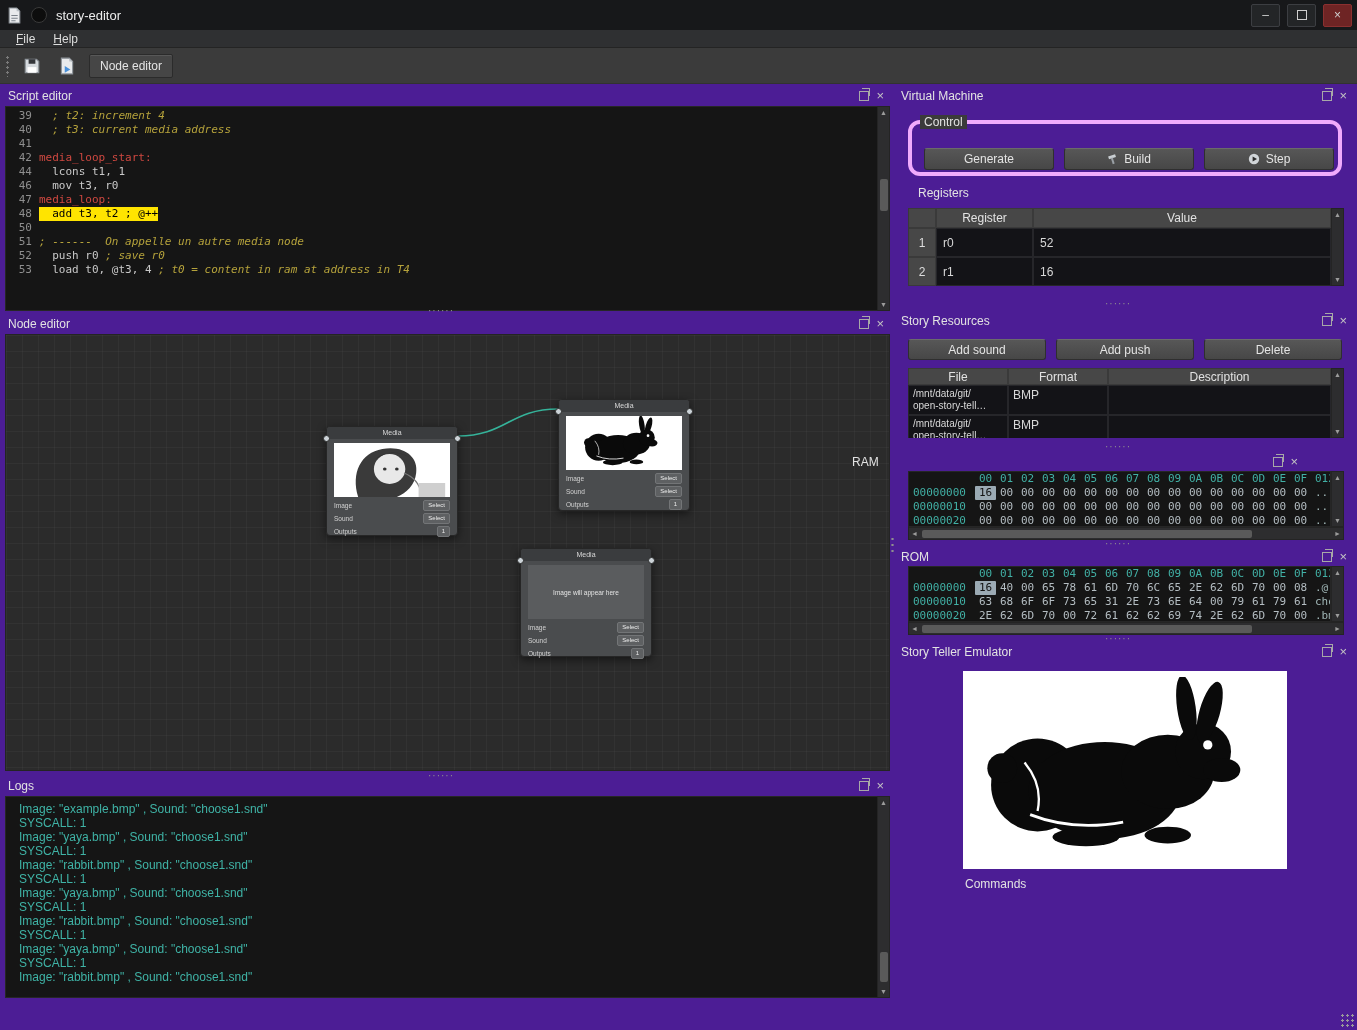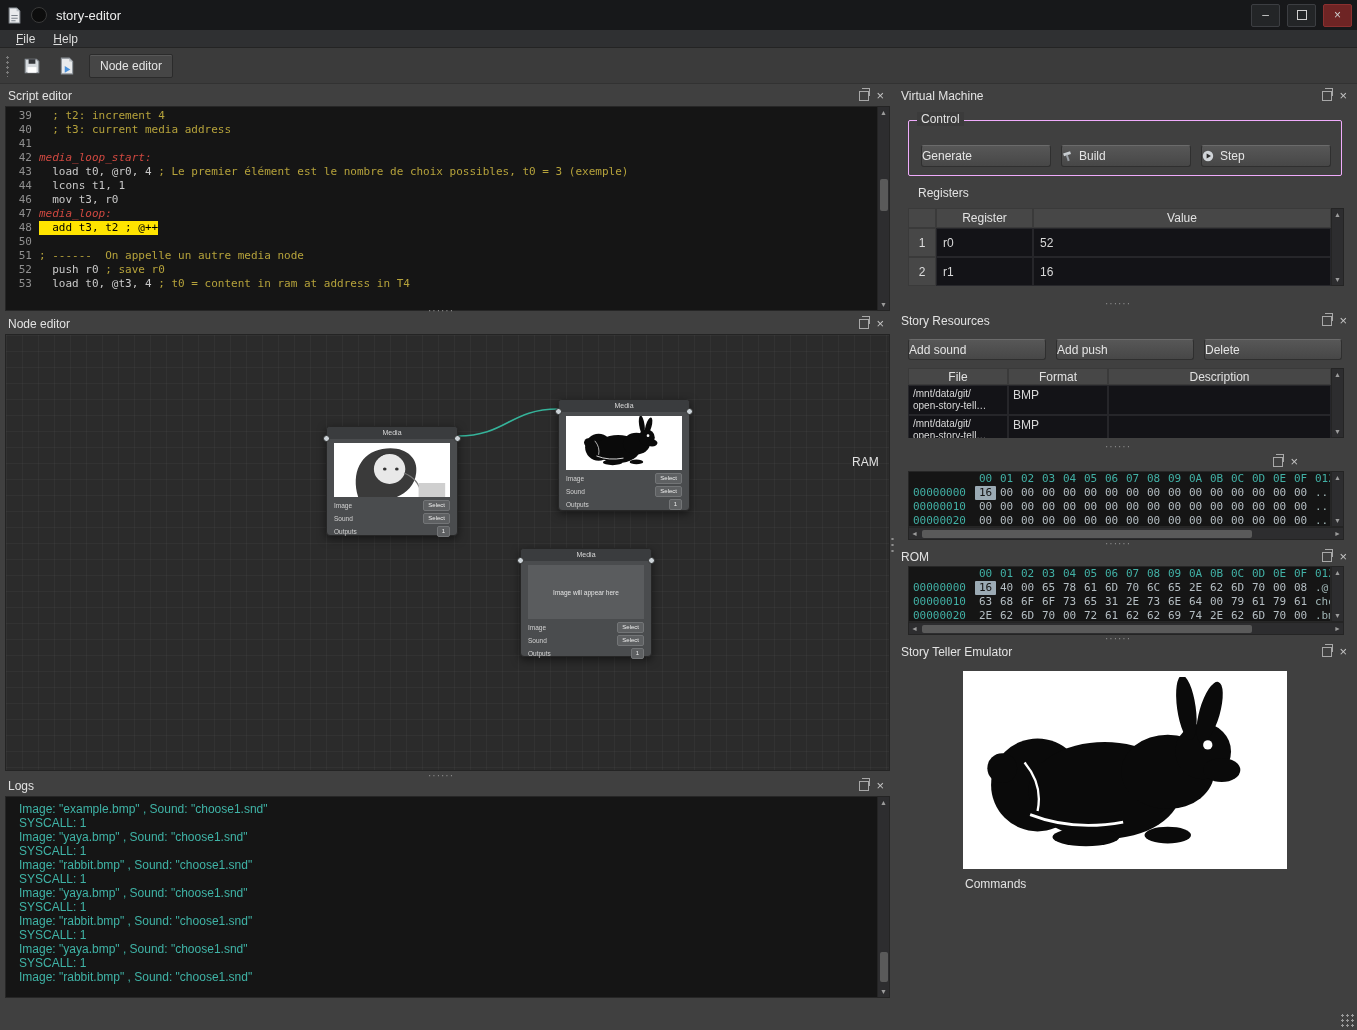--- a/index.html
+++ b/index.html
@@ -1,16 +1,16 @@
 <!DOCTYPE html>
 <html><head>
 <meta charset="utf-8">
 <style>
   html,body{margin:0;padding:0;background:#2a2a2a}
-  .win{position:relative;width:1357px;height:1030px;background:#404040;color:#ddd;
+  .win{position:relative;width:1357px;height:1030px;background:#4c1d95;color:#ddd;
        font-family:"Liberation Sans",sans-serif;font-size:12px;overflow:hidden}
 
   
   .titlebar{position:absolute;left:0;top:0;right:0;height:30px;background:#17181a;
             display:flex;align-items:center;gap:7px;padding:0 5px;box-sizing:border-box}
   .tb-ic{width:19px;height:19px;display:flex;align-items:center;justify-content:center}
   .tb-circle{width:16px;height:16px;border-radius:50%;background:#0d0d0d;border:1px solid #3a3a3a;box-sizing:border-box}
   .tb-title{font-size:13px;color:#ececec;margin-left:2px}
   .tb-spacer{flex:1}
   .tb-btn{width:27px;height:21px;border:1px solid #3c3e42;background:#232527;color:#cfcfcf;
@@ -51,22 +51,22 @@
   .sb-thumb{position:absolute;left:2px;width:8px;background:#5a5a5a;border-radius:2px}
   .hthumb{position:absolute;top:2px;height:8px;background:#5a5a5a;border-radius:2px}
 
   
   .code-area{position:absolute;left:5px;top:106px;width:885px;height:205px;background:#151515;border:1px solid #262626;
              box-sizing:border-box;overflow:hidden;font-family:"DejaVu Sans Mono","Liberation Mono",monospace;
              font-size:11px;line-height:14px;padding-top:2px}
   .code-line{display:flex;white-space:pre}
   .ln{width:26px;text-align:right;padding-right:7px;color:#8f8f8f;flex:none}
   .lc{white-space:pre}
-  .c-comment{color:#b5a23b;}
-  .c-label{color:#cf4840;font-style:italic}
+  .c-comment{color:#b5a23b;font-style:italic}
+  .c-label{color:#cf4840;}
   .c-code{color:#c9c9c9}
   .hl{background:#ffe400}
   .hl .c-code,.hl .c-comment{color:#000;font-style:normal}
 
   
   #node-canvas{position:absolute;left:5px;top:334px;width:885px;height:437px;background:#2b2b2b;border:1px solid #242424;
                box-sizing:border-box;overflow:hidden;
                background-image:linear-gradient(rgba(255,255,255,.03) 1px,transparent 1px),
                                 linear-gradient(90deg,rgba(255,255,255,.03) 1px,transparent 1px);
                background-size:16px 16px}
@@ -82,24 +82,24 @@
   .node-btn{background:#5e6062;border:1px solid #737577;border-radius:2px;font-size:6px;padding:0 4px;line-height:9px;color:#ececec}
   .port{position:absolute;width:7px;height:7px;border-radius:50%;background:#ccd3d8;border:1px solid #2c2c2c;box-sizing:border-box}
   .port.in{left:-4px;top:8px}.port.out{right:-4px;top:8px}
 
   
   #log-lines{position:absolute;left:5px;top:796px;width:885px;height:202px;background:#151515;border:1px solid #262626;
              box-sizing:border-box;overflow:hidden;padding:5px 0 0 13px;color:#3fb3a6;line-height:14px}
   .log-line{white-space:pre}
 
   
-  .group{position:absolute;border:1px solid #f0abfc;border-radius:2px;box-sizing:border-box}
+  .group{position:absolute;border:4px solid #f0abfc;border-radius:12px;box-sizing:border-box}
   .group-label{position:absolute;top:-9px;left:8px;background:#3b3b3b;padding:0 4px;color:#e2e2e2}
   .btn{position:absolute;background:linear-gradient(#575757,#474747);border:1px solid #2f2f2f;border-top-color:#6b6b6b;
-       border-radius:3px;color:#e4e4e4;display:flex;align-items:center;gap:6px;box-sizing:border-box}
+       border-radius:3px;color:#e4e4e4;display:flex;align-items:center;justify-content:center;gap:6px;box-sizing:border-box}
   .label-txt{position:absolute;color:#e2e2e2}
 
   .grid-table{position:absolute;display:grid;background:#141418;overflow:hidden}
   #reg-grid{grid-template-columns:28px 97px 298px}
   #res-grid{grid-template-columns:100px 100px 223px}
   .th{background:#474747;border:1px solid #3a3a3a;display:flex;align-items:center;justify-content:center;
       height:20px;box-sizing:border-box;color:#e2e2e2}
   .res-th{height:17px;font-size:12px}
   .rown{background:#474747;border:1px solid #3a3a3a;display:flex;align-items:center;justify-content:center;
         height:29px;box-sizing:border-box}
@@ -200,21 +200,20 @@
     <span class="pticons">
         <span class="i-float"></span>
         <span class="i-close">×</span>
       </span>
   </div>
   <div class="code-area" id="script-lines">
       <div class="code-line"><span class="ln">39</span><span class="lc"><span class="c-comment">  ; t2: increment 4</span></span></div>
       <div class="code-line"><span class="ln">40</span><span class="lc"><span class="c-comment">  ; t3: current media address</span></span></div>
       <div class="code-line"><span class="ln">41</span><span class="lc"></span></div>
       <div class="code-line"><span class="ln">42</span><span class="lc"><span class="c-label">media_loop_start:</span></span></div>
-      <div class="code-line"><span class="ln">43</span><span class="lc"><span class="c-code">  load t0, @r0, 4 </span><span class="c-comment">; Le premier élément est le nombre de choix possibles, t0 = 3 (exemple)</span></span></div>
       <div class="code-line"><span class="ln">44</span><span class="lc"><span class="c-code">  lcons t1, 1</span></span></div>
       <div class="code-line"><span class="ln">46</span><span class="lc"><span class="c-code">  mov t3, r0</span></span></div>
       <div class="code-line"><span class="ln">47</span><span class="lc"><span class="c-label">media_loop:</span></span></div>
       <div class="code-line"><span class="ln">48</span><span class="lc hl"><span class="c-code">  add t3, t2 </span><span class="c-comment">; @++</span></span></div>
       <div class="code-line"><span class="ln">50</span><span class="lc"></span></div>
       <div class="code-line"><span class="ln">51</span><span class="lc"><span class="c-comment">; ------  On appelle un autre media node</span></span></div>
       <div class="code-line"><span class="ln">52</span><span class="lc"><span class="c-code">  push r0 </span><span class="c-comment">; save r0</span></span></div>
       <div class="code-line"><span class="ln">53</span><span class="lc"><span class="c-code">  load t0, @t3, 4 </span><span class="c-comment">; t0 = content in ram at address in T4</span></span></div>
     </div>
   <div class="vscroll" style="left:877px;top:106px;height:205px">

